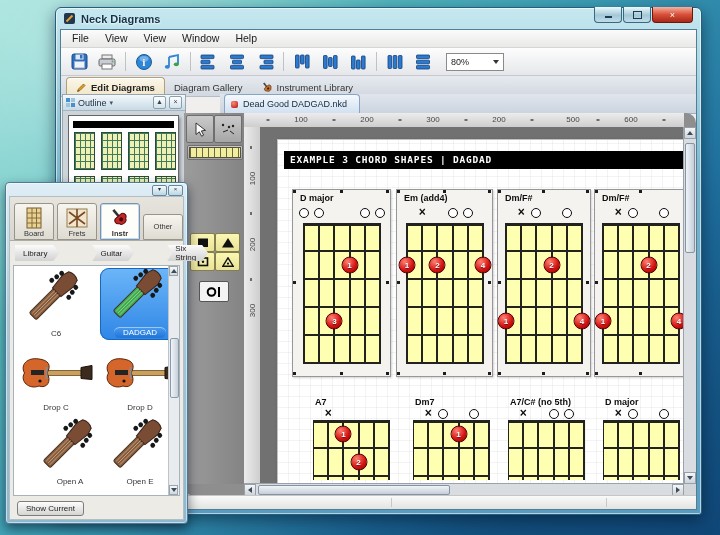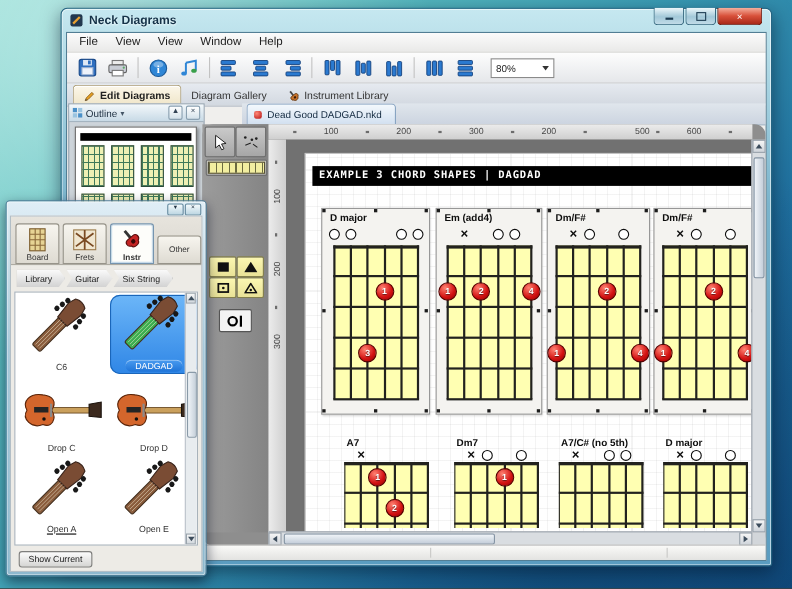--- a/index.html
+++ b/index.html
@@ -130,21 +130,21 @@
   .p-btn{position:absolute;top:2px;width:13px;height:9px;border:1px solid #64899e;border-radius:2px;
     background:linear-gradient(#f4fafc,#bcd6e2);font-size:6px;line-height:7px;text-align:center;color:#234;}
   .p-body{position:absolute;left:3px;right:3px;top:13px;bottom:3px;background:#edebe6;border:1px solid #b2bec6;}
   .p-tabs{position:absolute;left:0;right:0;top:0;height:43px;display:flex;align-items:flex-end;gap:3px;
     padding:0 0 0 4px;background:linear-gradient(#e7e4dd,#d8d5ce);border-bottom:1px solid #aeaba2;}
   .p-tab{width:40px;height:37px;background:linear-gradient(#f7f5ef,#dedbd2);border:1px solid #97948a;
     border-radius:3px 3px 0 0;display:flex;flex-direction:column;align-items:center;justify-content:flex-end;
     font-size:7.5px;color:#333;padding-bottom:1px;box-sizing:border-box;}
   .p-tab.active{background:#fdfdfa;border-color:#7694ae;box-shadow:inset 0 0 0 1px #c6daea;font-weight:bold;}
   .p-tab.plain{height:26px;justify-content:center;}
-  .p-crumbs{position:absolute;left:5px;top:48px;height:16px;display:flex;}
+  .p-crumbs{position:absolute;left:5px;top:48px;height:16px;display:flex;gap:32px;}
   .crumb{height:16px;display:flex;align-items:center;font-size:8px;color:#222;padding:0 12px 0 8px;
     background:linear-gradient(#fbfbfb,#d2d2d2);margin-right:1px;
     clip-path:polygon(0 0,calc(100% - 6px) 0,100% 50%,calc(100% - 6px) 100%,0 100%,5px 50%);
     filter:drop-shadow(0 0 .5px #777);}
   .crumb.first{clip-path:polygon(0 0,calc(100% - 6px) 0,100% 50%,calc(100% - 6px) 100%,0 100%);}
   .p-list{position:absolute;left:3px;right:3px;top:68px;bottom:23px;background:#fff;border:1px solid #a8b2ba;overflow:hidden;}
   .p-scroll{position:absolute;right:0;top:0;bottom:0;width:10px;background:#e8ecef;border-left:1px solid #bcc4ca;}
   .ps-btn{position:absolute;left:0;width:9px;height:10px;background:linear-gradient(#f8f8f8,#d2d8de);
     border:1px solid #9aa4ac;box-sizing:border-box;display:flex;align-items:center;justify-content:center;}
   .ps-thumb{position:absolute;left:1px;width:7px;top:72px;height:58px;background:linear-gradient(90deg,#f0f4f8,#c6d0da);
@@ -400,21 +400,21 @@
               </div>
             <div class="hruler" id="hruler">
                 <div class="hnum" style="left: 57px;">100</div>
                 <div class="htick" style="left: 24px;"></div>
                 <div class="hnum" style="left: 123px;">200</div>
                 <div class="htick" style="left: 90px;"></div>
                 <div class="hnum" style="left: 189px;">300</div>
                 <div class="htick" style="left: 156px;"></div>
                 <div class="hnum" style="left: 255px;">200</div>
                 <div class="htick" style="left: 222px;"></div>
-                <div class="hnum" style="left: 340px;">500</div>
+                <div class="hnum" style="left: 329px;">500</div>
                 <div class="htick" style="left: 288px;"></div>
                 <div class="hnum" style="left: 387px;">600</div>
                 <div class="htick" style="left: 354px;"></div>
                 <div class="htick" style="left: 420px;"></div>
               </div>
             <div class="vruler" id="vruler">
                 <div class="vnum" style="top: 47px;">100</div>
                 <div class="vtick" style="top: 19px;"></div>
                 <div class="vnum" style="top: 113px;">200</div>
                 <div class="vtick" style="top: 85px;"></div>
@@ -792,21 +792,21 @@
   <rect x="28" y="16.5" width="36" height="5" fill="#caa05c" stroke="#6a4a22" stroke-width="0.8"></rect>
   <path d="M62 13.5 L73 11.5 L73 25.5 L62 24.5 Z" fill="#3c2a1e" stroke="#1a120c"></path>
   <path d="M20 5 C8 3 1 11 5.5 19 C0.5 27 10 36 20 32 C28 35 33 27 28 19 C33 11 29 6 20 5 Z" fill="#d4662c" stroke="#5a2408"></path>
   <rect x="12" y="16" width="13" height="5" fill="#242424"></rect>
   <rect x="26.5" y="13" width="2" height="12" fill="#8a8a8a"></rect>
   <circle cx="21" cy="27" r="1.6" fill="#111"></circle>
               </svg>
             </div>
             <span class="p-cell-label">Drop D</span>
           </div>
-          <div class="p-cell" style="left: 2px; top: 150px; text-decoration: underline;">
+          <div class="p-cell" style="left: 16px; top: 150px;">
             <div class="p-cell-img">
               <svg width="66" height="62" viewBox="0 0 66 62">
                 <g transform="rotate(45 33 26)">
   <rect x="28" y="23" width="10" height="36" rx="2" fill="#8a5c3c" stroke="#43301f"></rect>
   <path d="M27 2 Q33 -1.5 39 2 L41 9 L39 25 L27 25 L25 9 Z" fill="#7a4c34" stroke="#38231a"></path>
   <circle cx="23" cy="8" r="2.4" fill="#181818"></circle>
                   <circle cx="22" cy="14" r="2.4" fill="#181818"></circle>
                   <circle cx="21" cy="20" r="2.4" fill="#181818"></circle>
   <circle cx="43" cy="8" r="2.4" fill="#181818"></circle>
                   <circle cx="44" cy="14" r="2.4" fill="#181818"></circle>

